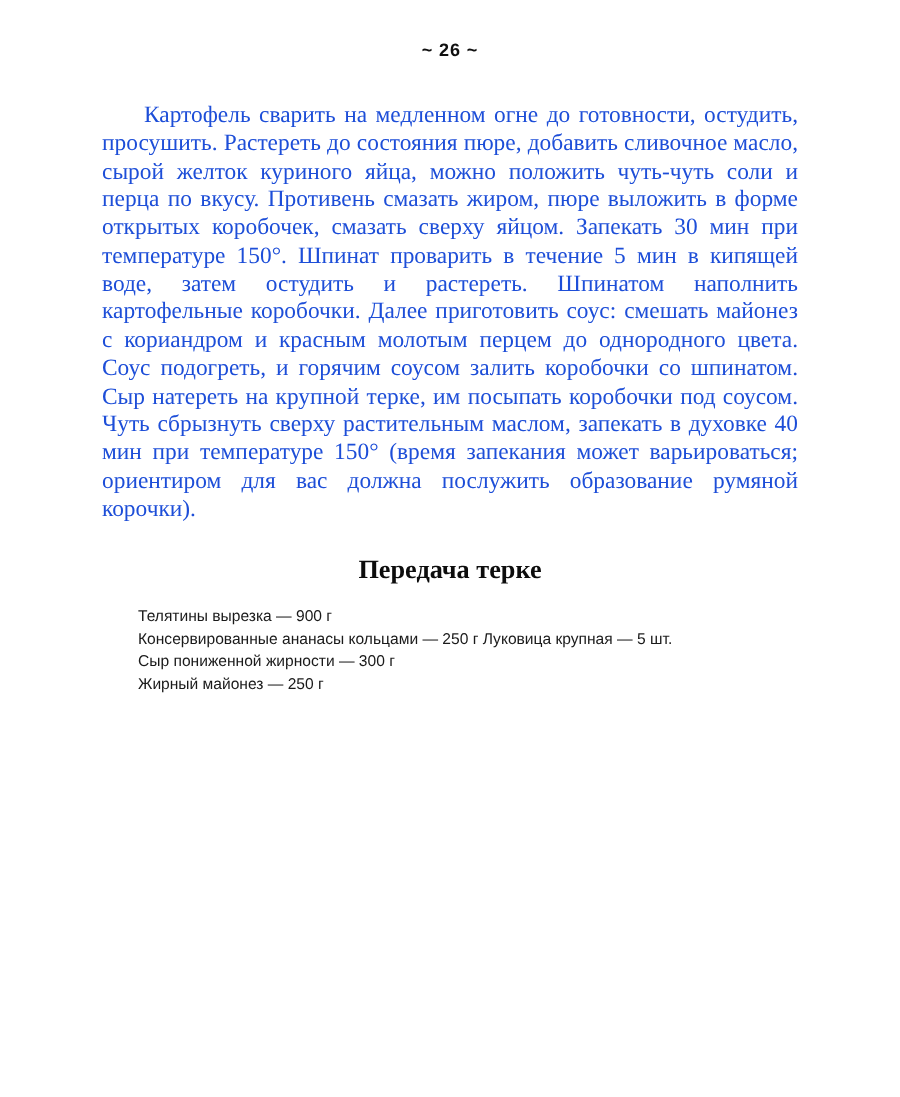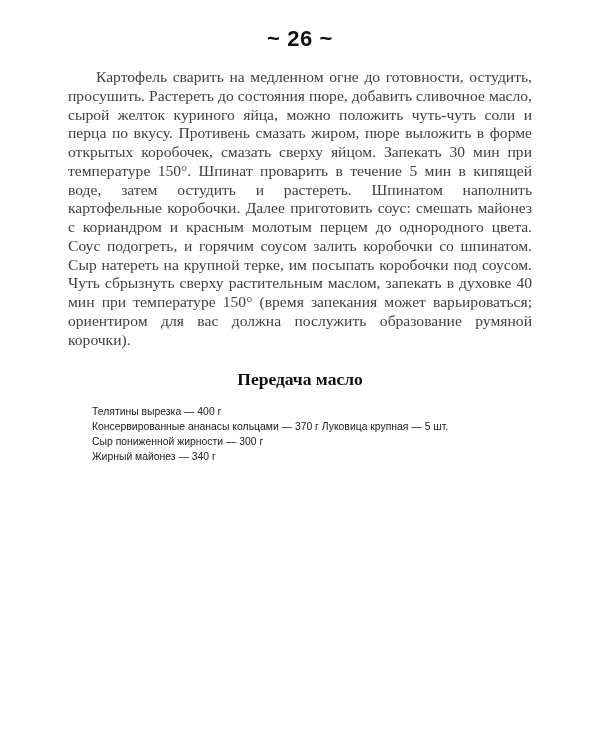--- a/index.html
+++ b/index.html
@@ -25,42 +25,42 @@
 
   
   .page-header {
     position: absolute;
     top: 26px;
     left: 0;
     width: 600px;
     text-align: center;
     font-family: "Liberation Sans", sans-serif;
     font-weight: bold;
-    font-size: 22px;
+    font-size: 12px;
     letter-spacing: 0.6px;
     color: #101010;
   }
 
   
   .content {
     position: absolute;
     left: 68px;
     top: 68px;
     width: 464px;
   }
 
   p.body-text {
     margin: 0;
     font-family: "Liberation Serif", serif;
     font-size: 15.6px;
     line-height: 18.75px;
     text-align: justify;
     text-justify: inter-word;
     text-indent: 28px;
-    color: #404040;
+    color: #1d4ed8;
     hyphens: none;
   }
 
   h2.recipe-title {
     margin: 0;
     font-family: "Liberation Serif", serif;
     font-weight: bold;
     font-size: 17.5px;
     line-height: 21px;
     text-align: center;
@@ -100,29 +100,29 @@
 <div class="page">
 
   <div class="page-header">~ 26 ~</div>
 
   <div class="content">
 
     <p class="body-text">Картофель сварить на медленном огне до готовности, остудить, просушить. Растереть до состояния пюре, добавить сливочное масло, сырой желток куриного яйца, можно положить чуть-чуть соли и перца по вкусу. Противень смазать жиром, пюре выложить в форме открытых коробочек, смазать сверху яйцом. Запекать 30 мин при температуре 150°. Шпинат проварить в течение 5 мин в кипящей воде, затем остудить и растереть. Шпинатом наполнить картофельные коробочки. Далее приготовить соус: смешать майонез с кориандром и красным молотым перцем до однородного цвета. Соус подогреть, и горячим соусом залить коробочки со шпинатом. Сыр натереть на крупной терке, им посыпать коробочки под соусом. Чуть сбрызнуть сверху растительным маслом, запекать в духовке 40 мин при температуре 150° (время запекания может варьироваться; ориентиром для вас должна послужить образование румяной корочки).</p>
 
     <div class="spacer-before-title"></div>
 
-    <h2 class="recipe-title">Передача масло</h2>
+    <h2 class="recipe-title">Передача терке</h2>
 
     <div class="spacer-after-title"></div>
 
     <ul class="ingredients">
-      <li>Телятины вырезка — 400 г</li>
-      <li>Консервированные ананасы кольцами — 370 г Луковица крупная — 5 шт.</li>
+      <li>Телятины вырезка — 900 г</li>
+      <li>Консервированные ананасы кольцами — 250 г Луковица крупная — 5 шт.</li>
       <li>Сыр пониженной жирности — 300 г</li>
-      <li>Жирный майонез — 340 г</li>
+      <li>Жирный майонез — 250 г</li>
     </ul>
 
     <div class="spacer-after-ingredients"></div>
 
 
   </div>
 
 </div>
 
 </body></html>

